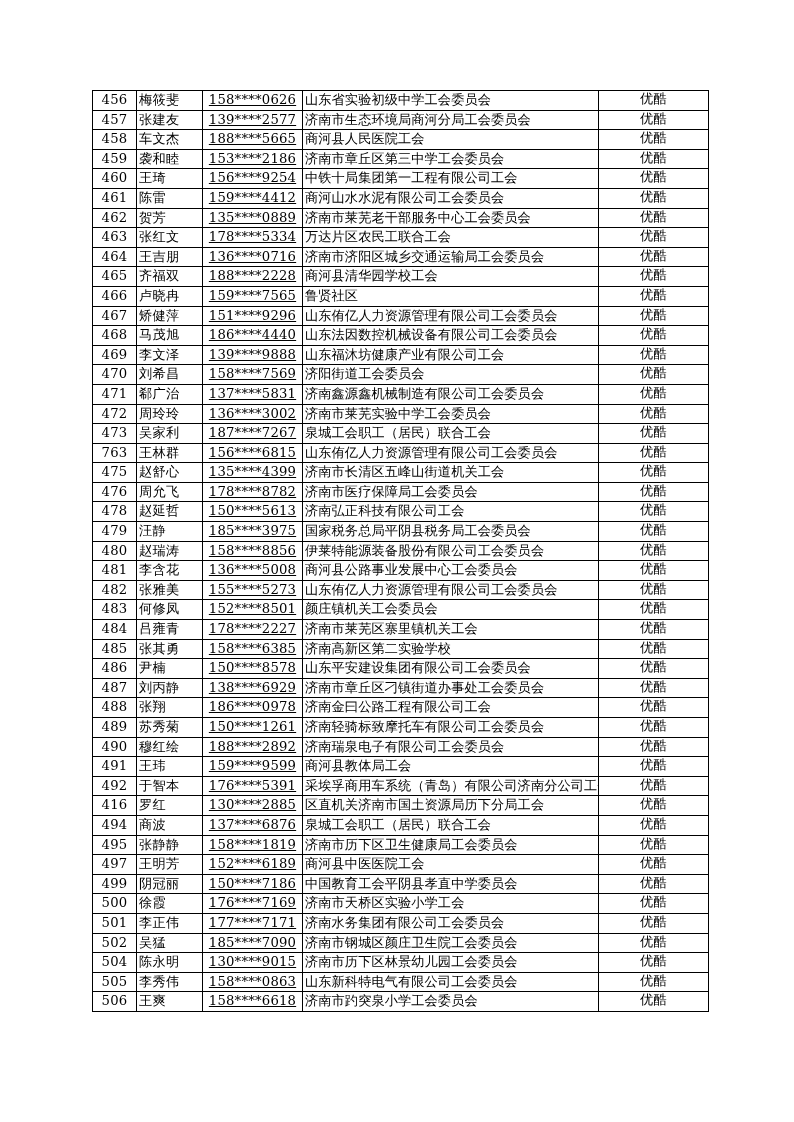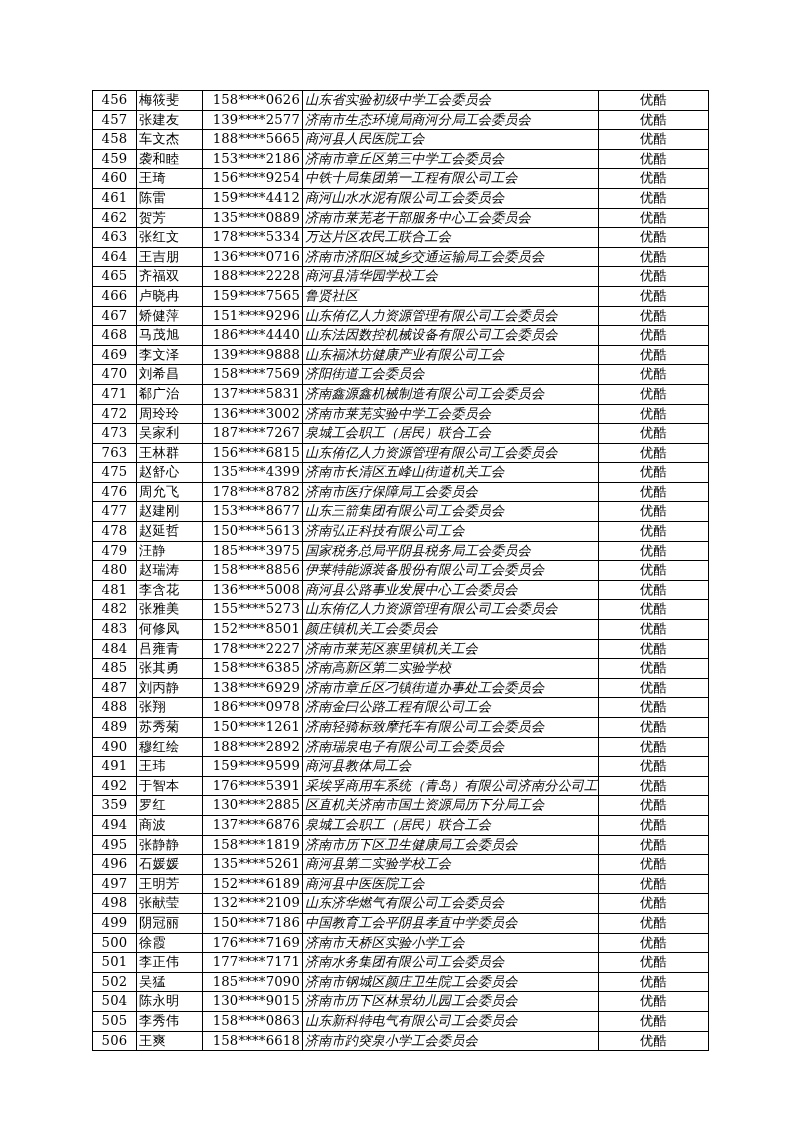--- a/index.html
+++ b/index.html
@@ -56,38 +56,38 @@
     text-align: center;
     font-size: 13px;
     letter-spacing: 0.2px;
   }
   td.name {
     text-align: left;
     padding-left: 4px;
     letter-spacing: 0.3px;
   }
   td.phone {
-    text-align: right;
+    text-align: center;
     font-size: 13px;
     letter-spacing: 0.2px;
+    text-decoration: underline;
   }
   td.org {
     text-align: left;
     padding-left: 4px;
     letter-spacing: 0.1px;
-    font-style: italic;
   }
   td.src {
     text-align: center;
     letter-spacing: 0.4px;
   }
   table.roster tr:first-child td { border-top: 1.6px solid #000; }
   table.roster tr:last-child td  { border-bottom: 1.6px solid #000; }
   table.roster td:first-child    { border-left: 1.6px solid #000; }
-  table.roster td:last-child     { border-right: 1.6px solid #000; }
+  table.roster td:last-child     { border-right: 1.6px solid #000; font-family: Liberation Mono, monospace; }
 </style>
 </head>
 <body>
 
 <div class="page">
   <div class="table-wrap">
     <table class="roster">
       <colgroup>
         <col class="c-idx">
           <col class="c-name">
@@ -237,27 +237,20 @@
             <td class="src">优酷</td>
           </tr>
           <tr>
             <td class="idx">476</td>
             <td class="name">周允飞</td>
             <td class="phone">178****8782</td>
             <td class="org">济南市医疗保障局工会委员会</td>
             <td class="src">优酷</td>
           </tr>
           <tr>
-            <td class="idx">477</td>
-            <td class="name">赵建刚</td>
-            <td class="phone">153****8677</td>
-            <td class="org">山东三箭集团有限公司工会委员会</td>
-            <td class="src">优酷</td>
-          </tr>
-          <tr>
             <td class="idx">478</td>
             <td class="name">赵延哲</td>
             <td class="phone">150****5613</td>
             <td class="org">济南弘正科技有限公司工会</td>
             <td class="src">优酷</td>
           </tr>
           <tr>
             <td class="idx">479</td>
             <td class="name">汪静</td>
             <td class="phone">185****3975</td>
@@ -300,20 +293,27 @@
             <td class="src">优酷</td>
           </tr>
           <tr>
             <td class="idx">485</td>
             <td class="name">张其勇</td>
             <td class="phone">158****6385</td>
             <td class="org">济南高新区第二实验学校</td>
             <td class="src">优酷</td>
           </tr>
           <tr>
+            <td class="idx">486</td>
+            <td class="name">尹楠</td>
+            <td class="phone">150****8578</td>
+            <td class="org">山东平安建设集团有限公司工会委员会</td>
+            <td class="src">优酷</td>
+          </tr>
+          <tr>
             <td class="idx">487</td>
             <td class="name">刘丙静</td>
             <td class="phone">138****6929</td>
             <td class="org">济南市章丘区刁镇街道办事处工会委员会</td>
             <td class="src">优酷</td>
           </tr>
           <tr>
             <td class="idx">488</td>
             <td class="name">张翔</td>
             <td class="phone">186****0978</td>
@@ -342,59 +342,45 @@
             <td class="src">优酷</td>
           </tr>
           <tr>
             <td class="idx">492</td>
             <td class="name">于智本</td>
             <td class="phone">176****5391</td>
             <td class="org">采埃孚商用车系统（青岛）有限公司济南分公司工会</td>
             <td class="src">优酷</td>
           </tr>
           <tr>
-            <td class="idx">359</td>
+            <td class="idx">416</td>
             <td class="name">罗红</td>
             <td class="phone">130****2885</td>
             <td class="org">区直机关济南市国土资源局历下分局工会</td>
             <td class="src">优酷</td>
           </tr>
           <tr>
             <td class="idx">494</td>
             <td class="name">商波</td>
             <td class="phone">137****6876</td>
             <td class="org">泉城工会职工（居民）联合工会</td>
             <td class="src">优酷</td>
           </tr>
           <tr>
             <td class="idx">495</td>
             <td class="name">张静静</td>
             <td class="phone">158****1819</td>
             <td class="org">济南市历下区卫生健康局工会委员会</td>
             <td class="src">优酷</td>
           </tr>
           <tr>
-            <td class="idx">496</td>
-            <td class="name">石媛媛</td>
-            <td class="phone">135****5261</td>
-            <td class="org">商河县第二实验学校工会</td>
-            <td class="src">优酷</td>
-          </tr>
-          <tr>
             <td class="idx">497</td>
             <td class="name">王明芳</td>
             <td class="phone">152****6189</td>
             <td class="org">商河县中医医院工会</td>
-            <td class="src">优酷</td>
-          </tr>
-          <tr>
-            <td class="idx">498</td>
-            <td class="name">张献莹</td>
-            <td class="phone">132****2109</td>
-            <td class="org">山东济华燃气有限公司工会委员会</td>
             <td class="src">优酷</td>
           </tr>
           <tr>
             <td class="idx">499</td>
             <td class="name">阴冠丽</td>
             <td class="phone">150****7186</td>
             <td class="org">中国教育工会平阴县孝直中学委员会</td>
             <td class="src">优酷</td>
           </tr>
           <tr>

